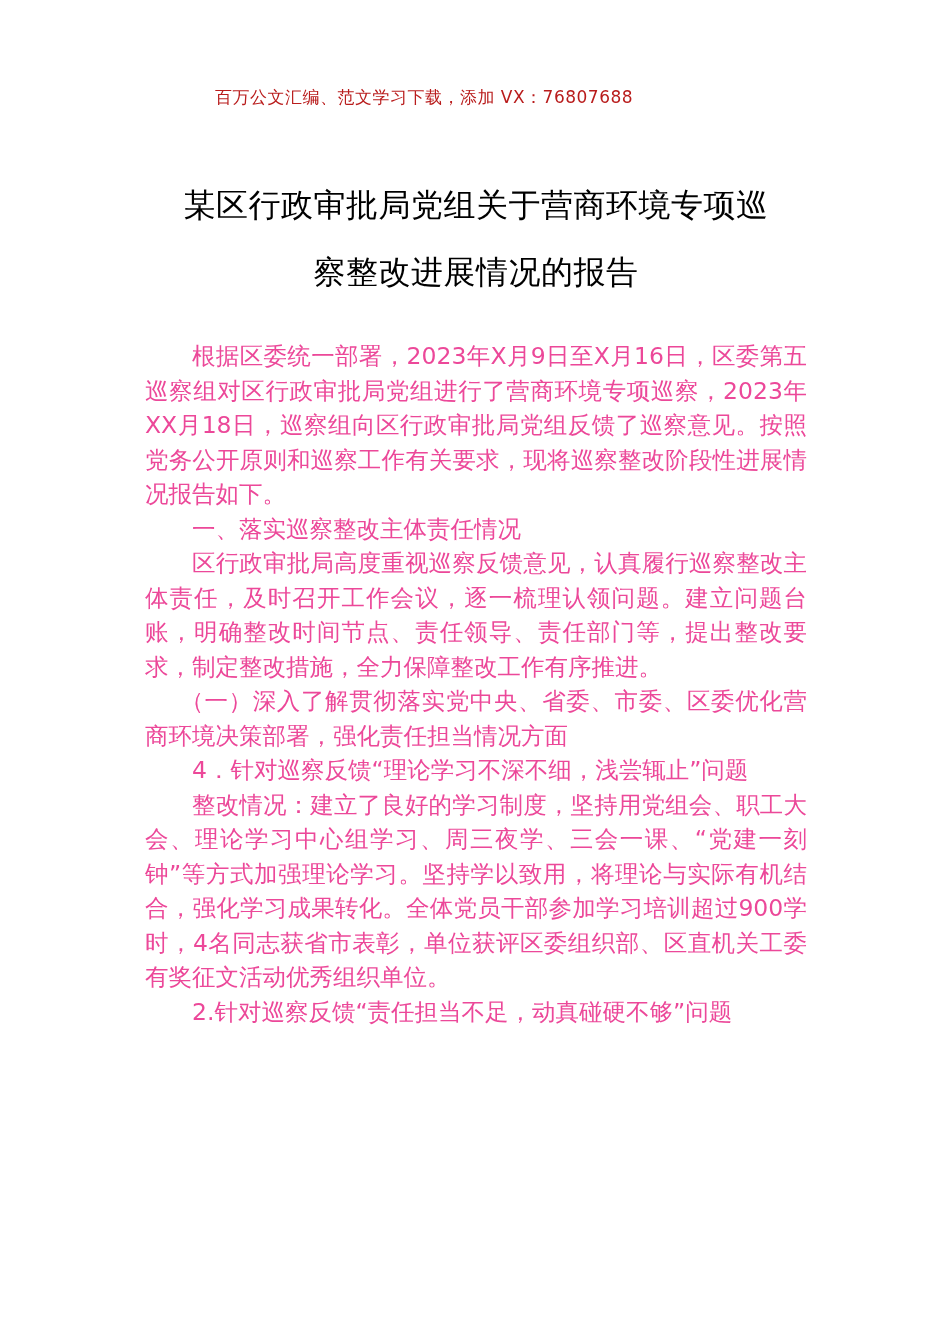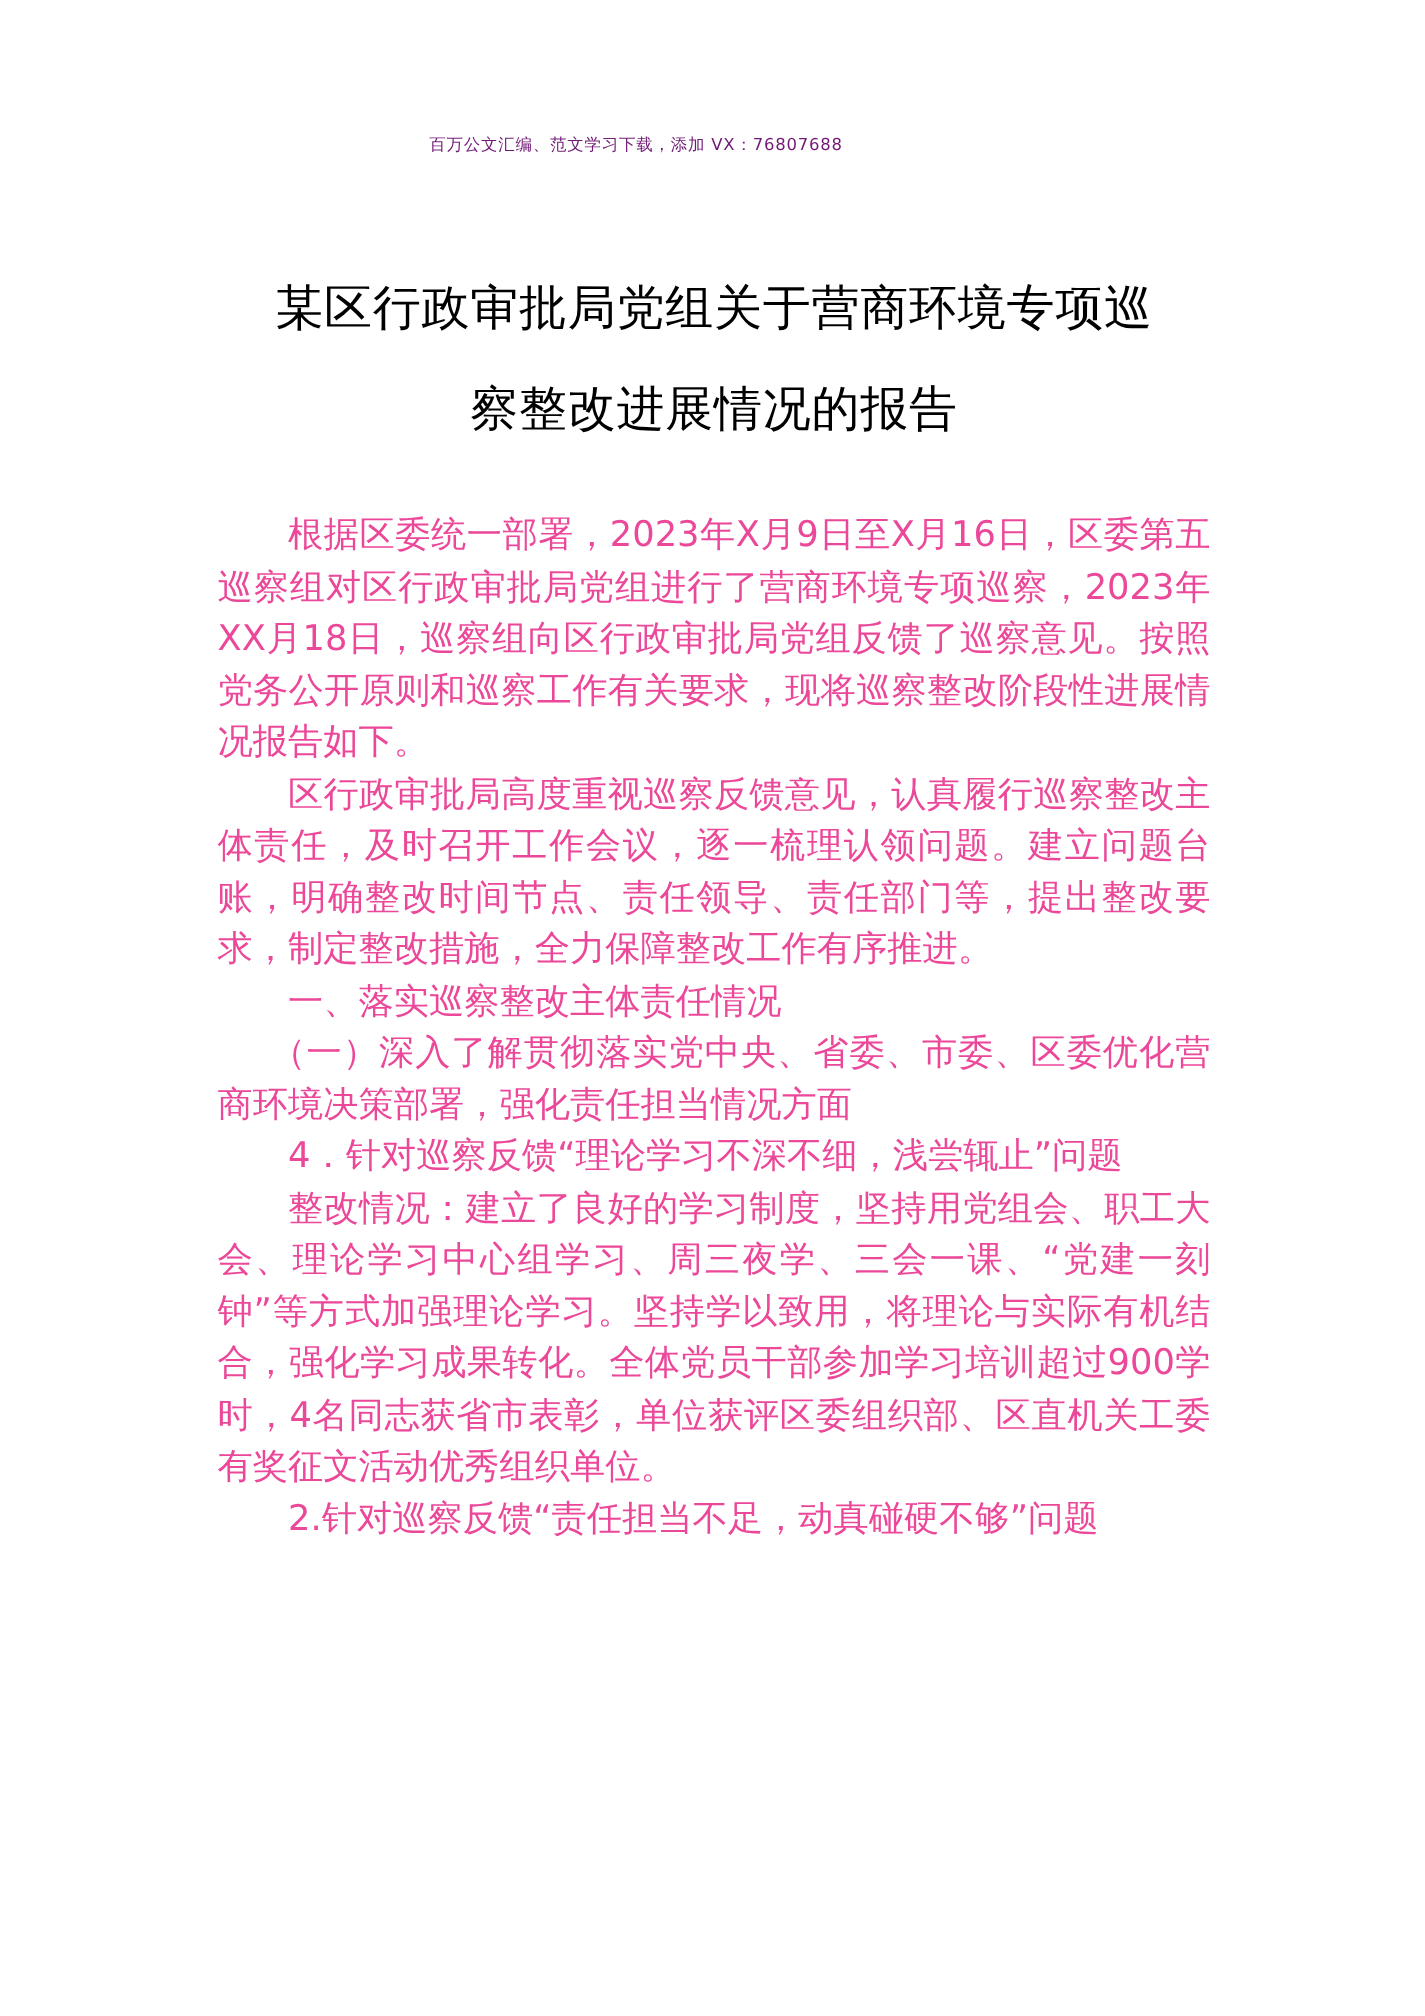--- a/index.html
+++ b/index.html
@@ -14,22 +14,22 @@
       overflow: hidden;
       font-family: "DejaVu Sans", "Liberation Sans", sans-serif;
       color: #000000;
     }
     .watermark {
       position: absolute;
       top: 84px;
       left: 0;
       width: 848px;
       text-align: center;
-      font-size: 11px;
-      color: #701a75;
+      font-size: 17px;
+      color: #b91c1c;
       letter-spacing: 0.5px;
       line-height: 26px;
     }
     .title {
       position: absolute;
       top: 172px;
       left: 145px;
       width: 662px;
       text-align: center;
       font-size: 32px;
@@ -50,33 +50,34 @@
     }
     .body-text p {
       margin: 0;
       padding: 0;
     }
     .indent {
       text-indent: 2em;
     }
     .indent-1 {
       text-indent: 1.5em;
+      font-family: Liberation Serif, serif;
     }
   </style>
 </head>
 <body>
 
 <div class="watermark">百万公文汇编、范文学习下载，添加 VX：76807688</div>
 
 <div class="title">
   <div>某区行政审批局党组关于营商环境专项巡</div>
   <div>察整改进展情况的报告</div>
 </div>
 
 <div class="body-text">
   <p class="indent">根据区委统一部署，2023年X月9日至X月16日，区委第五巡察组对区行政审批局党组进行了营商环境专项巡察，2023年XX月18日，巡察组向区行政审批局党组反馈了巡察意见。按照党务公开原则和巡察工作有关要求，现将巡察整改阶段性进展情况报告如下。</p>
+  <p class="indent">一、落实巡察整改主体责任情况</p>
   <p class="indent">区行政审批局高度重视巡察反馈意见，认真履行巡察整改主体责任，及时召开工作会议，逐一梳理认领问题。建立问题台账，明确整改时间节点、责任领导、责任部门等，提出整改要求，制定整改措施，全力保障整改工作有序推进。</p>
-  <p class="indent">一、落实巡察整改主体责任情况</p>
   <p class="indent-1">（一）深入了解贯彻落实党中央、省委、市委、区委优化营商环境决策部署，强化责任担当情况方面</p>
   <p class="indent">4．针对巡察反馈“理论学习不深不细，浅尝辄止”问题</p>
   <p class="indent">整改情况：建立了良好的学习制度，坚持用党组会、职工大会、理论学习中心组学习、周三夜学、三会一课、“党建一刻钟”等方式加强理论学习。坚持学以致用，将理论与实际有机结合，强化学习成果转化。全体党员干部参加学习培训超过900学时，4名同志获省市表彰，单位获评区委组织部、区直机关工委有奖征文活动优秀组织单位。</p>
   <p class="indent">2.针对巡察反馈“责任担当不足，动真碰硬不够”问题</p>
 </div>
 
 </body></html>

